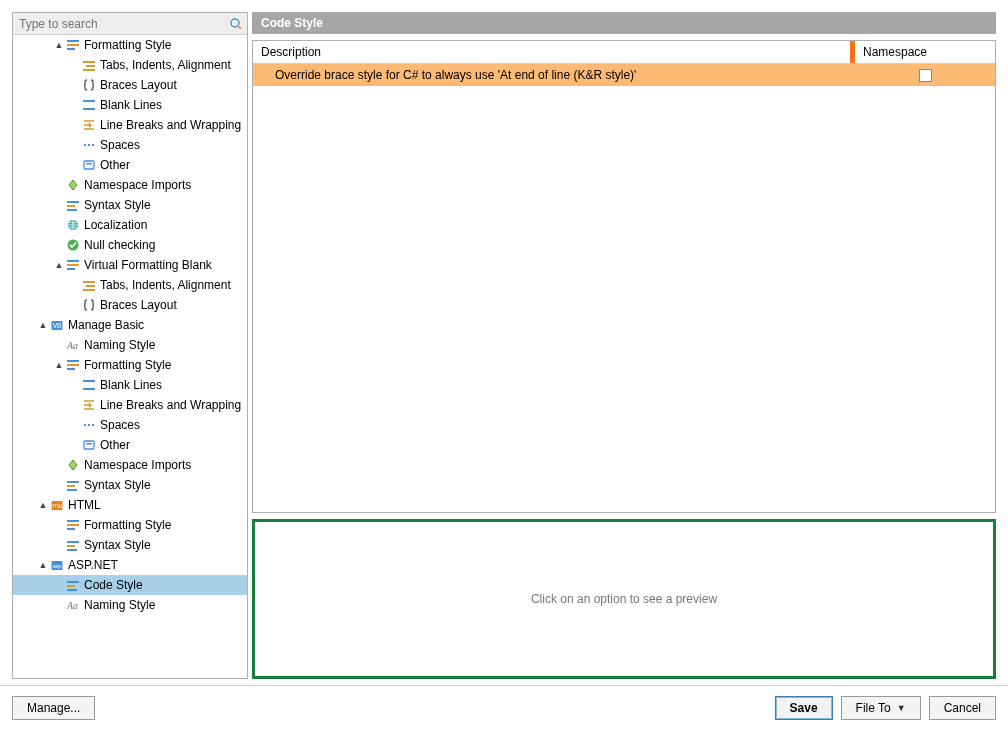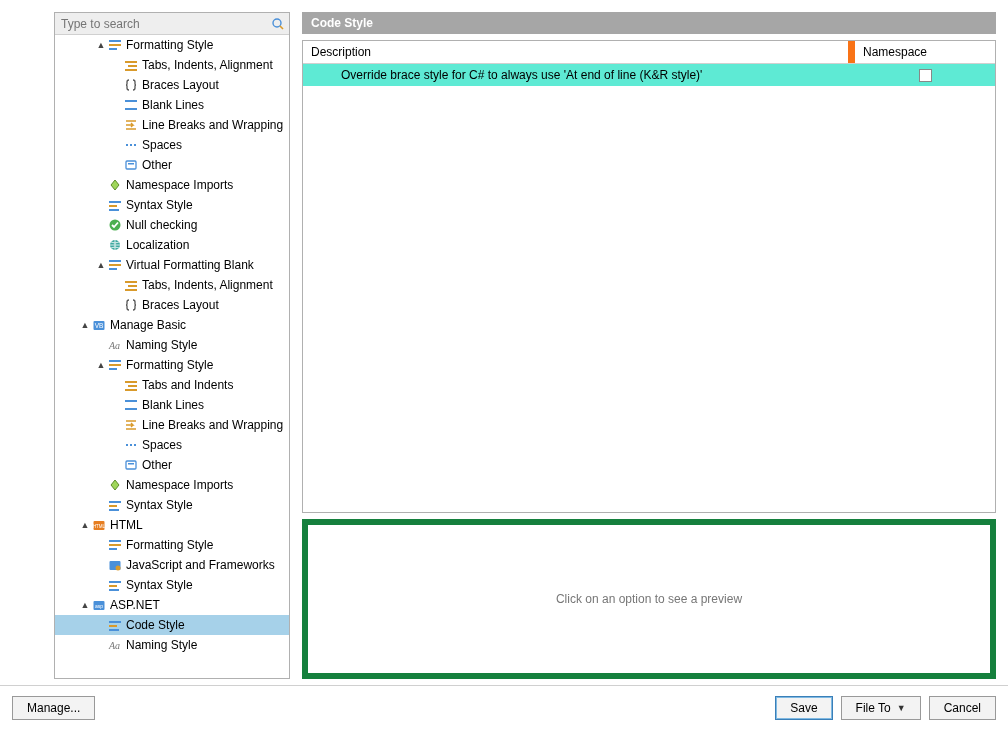--- a/index.html
+++ b/index.html
@@ -15,23 +15,22 @@
   }
   .root {
     display: flex;
     flex-direction: column;
     height: 729px;
   }
   .main-area {
     display: flex;
     flex: 1;
     padding: 12px 12px 6px 12px;
-    gap: 12px;
+    gap: 4px;
     min-height: 0;
-    margin-left: 42px;
   }
   
   .left-panel {
     width: 236px;
     display: flex;
     flex-direction: column;
     border: 1px solid #b0b0b0;
   }
   .search-row {
     height: 22px;
@@ -123,41 +122,41 @@
     min-height: 0;
   }
   .table-head {
     display: flex;
     background: #fff;
     border-bottom: 1px solid #d0d0d0;
     font-size: 12px;
   }
   .th {
     padding: 4px 8px;
-    border-right: 7px solid #f97316;
+    border-right: 5px solid #f97316;
   }
   .th.desc { flex: 1; }
   .th.pref { width: 140px; border-right:none; }
   .table-body { flex:1; overflow:auto; }
   .tr {
     display: flex;
     align-items: center;
     height: 22px;
   }
-  .tr.selected { background: #5eead4; padding-left: 16px; }
+  .tr.selected { background: #fdba74; }
   .td.desc { flex:1; padding: 0 8px 0 22px; }
   .td.pref { width: 140px; display:flex; justify-content:center; }
   .pref-check {
     width: 13px; height: 13px;
     border: 1px solid #888;
     background: #fff;
   }
   .preview-box {
     height: 160px;
-    border: 6px solid #15803d;
+    border: 3px solid #15803d;
     display: flex;
     align-items: center;
     justify-content: center;
     color: #777;
     font-size: 12px;
   }
   
   .footer {
     height: 44px;
     border-top: 1px solid #d0d0d0;
@@ -174,20 +173,21 @@
     background: #f3f3f3;
     font: inherit;
     cursor: pointer;
     display: inline-flex;
     align-items: center;
     gap: 6px;
   }
   .btn.primary {
     border: 1px solid #3a7fb8;
     box-shadow: inset 0 0 0 1px #7fb9e2;
+    font-weight: bold;
   }
   .btn .dd {
     font-size: 9px;
     color:#333;
   }
 </style>
 </head>
 <body>
 
 <div class="root">
@@ -304,36 +304,36 @@
                   <rect x="1" y="11" width="10" height="2" fill="#4a90d9"></rect>
                 </svg>
               </span>
               <span class="label">Syntax Style</span>
             </div>
             <div class="tree-row">
               <span class="indent" style="width:40px"></span>
               <span class="caret"></span>
               <span class="icon">
                 <svg width="14" height="14" viewBox="0 0 14 14">
+                  <circle cx="7" cy="7" r="5" fill="#3fa8a0"></circle>
+                  <path d="M2 7 H12 M7 2 V12 M3 4 Q7 6 11 4 M3 10 Q7 8 11 10" stroke="#fff" stroke-width="0.8" fill="none"></path>
+                </svg>
+              </span>
+              <span class="label">Localization</span>
+            </div>
+            <div class="tree-row">
+              <span class="indent" style="width:40px"></span>
+              <span class="caret"></span>
+              <span class="icon">
+                <svg width="14" height="14" viewBox="0 0 14 14">
                   <circle cx="7" cy="7" r="5.5" fill="#4caf50"></circle>
                   <path d="M4 7 L6 9 L10 4.5" stroke="#fff" stroke-width="1.8" fill="none"></path>
                 </svg>
               </span>
               <span class="label">Null checking</span>
-            </div>
-            <div class="tree-row">
-              <span class="indent" style="width:40px"></span>
-              <span class="caret"></span>
-              <span class="icon">
-                <svg width="14" height="14" viewBox="0 0 14 14">
-                  <circle cx="7" cy="7" r="5" fill="#3fa8a0"></circle>
-                  <path d="M2 7 H12 M7 2 V12 M3 4 Q7 6 11 4 M3 10 Q7 8 11 10" stroke="#fff" stroke-width="0.8" fill="none"></path>
-                </svg>
-              </span>
-              <span class="label">Localization</span>
             </div>
             <div class="tree-row">
               <span class="indent" style="width:40px"></span>
               <span class="caret">▲</span>
               <span class="icon">
                 <svg width="14" height="14" viewBox="0 0 14 14">
                   <rect x="1" y="2" width="12" height="2" fill="#4a90d9"></rect>
                   <rect x="1" y="6" width="12" height="2" fill="#d99a2b"></rect>
                   <rect x="1" y="10" width="8" height="2" fill="#4a90d9"></rect>
                 </svg>
@@ -394,32 +394,20 @@
                   <rect x="1" y="10" width="8" height="2" fill="#4a90d9"></rect>
                 </svg>
               </span>
               <span class="label">Formatting Style</span>
             </div>
             <div class="tree-row">
               <span class="indent" style="width:56px"></span>
               <span class="caret"></span>
               <span class="icon">
                 <svg width="14" height="14" viewBox="0 0 14 14">
-                  <rect x="1" y="3" width="12" height="2" fill="#d99a2b"></rect>
-                  <rect x="4" y="7" width="9" height="2" fill="#d99a2b"></rect>
-                  <rect x="1" y="11" width="12" height="2" fill="#d99a2b"></rect>
-                </svg>
-              </span>
-              <span class="label">Tabs and Indents</span>
-            </div>
-            <div class="tree-row">
-              <span class="indent" style="width:56px"></span>
-              <span class="caret"></span>
-              <span class="icon">
-                <svg width="14" height="14" viewBox="0 0 14 14">
                   <rect x="1" y="2" width="12" height="2" fill="#4a90d9"></rect>
                   <rect x="1" y="10" width="12" height="2" fill="#4a90d9"></rect>
                 </svg>
               </span>
               <span class="label">Blank Lines</span>
             </div>
             <div class="tree-row">
               <span class="indent" style="width:56px"></span>
               <span class="caret"></span>
               <span class="icon">
@@ -489,31 +477,20 @@
               <span class="indent" style="width:40px"></span>
               <span class="caret"></span>
               <span class="icon">
                 <svg width="14" height="14" viewBox="0 0 14 14">
                   <rect x="1" y="2" width="12" height="2" fill="#4a90d9"></rect>
                   <rect x="1" y="6" width="12" height="2" fill="#d99a2b"></rect>
                   <rect x="1" y="10" width="8" height="2" fill="#4a90d9"></rect>
                 </svg>
               </span>
               <span class="label">Formatting Style</span>
-            </div>
-            <div class="tree-row">
-              <span class="indent" style="width:40px"></span>
-              <span class="caret"></span>
-              <span class="icon">
-                <svg width="14" height="14" viewBox="0 0 14 14">
-                  <rect x="1.5" y="3" width="11" height="9" rx="1" fill="#4a90d9"></rect>
-                  <circle cx="10" cy="10" r="2.5" fill="#d99a2b"></circle>
-                </svg>
-              </span>
-              <span class="label">JavaScript and Frameworks</span>
             </div>
             <div class="tree-row">
               <span class="indent" style="width:40px"></span>
               <span class="caret"></span>
               <span class="icon">
                 <svg width="14" height="14" viewBox="0 0 14 14">
                   <rect x="1" y="3" width="12" height="2" fill="#4a90d9"></rect>
                   <rect x="1" y="7" width="8" height="2" fill="#d99a2b"></rect>
                   <rect x="1" y="11" width="10" height="2" fill="#4a90d9"></rect>
                 </svg>

